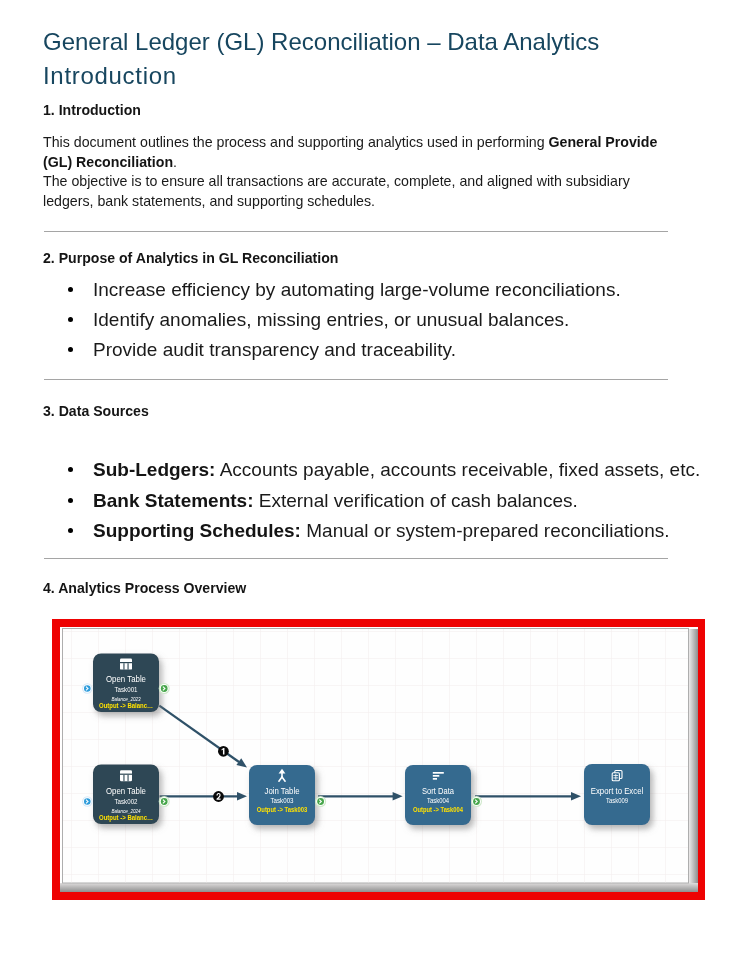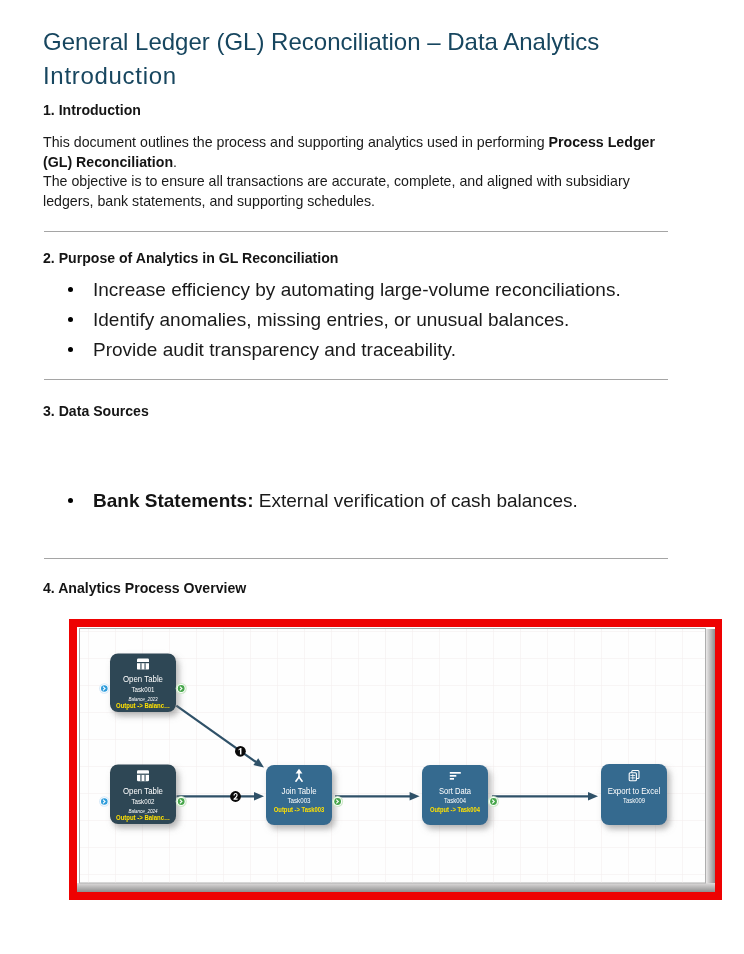--- a/index.html
+++ b/index.html
@@ -13,32 +13,34 @@
 .hr{position:absolute;left:44px;width:624px;height:1px;background:#A5A5A5;}
 .li{position:absolute;left:43px;font-size:19px;line-height:19.5px;color:#1a1a1a;padding-left:50px;white-space:nowrap;}
 .dot{position:absolute;left:25px;top:7.4px;width:5px;height:5px;border-radius:50%;background:#000;}
 b{font-weight:700;color:#141414;}
 </style>
 </head>
 <body>
 <div class="page">
   <div id="title">General Ledger (GL) Reconciliation – Data Analytics<br><span style="letter-spacing:0.7px">Introduction</span></div>
   <div class="h" style="top:101.1px">1. Introduction</div>
-  <div class="body" style="top:133px">This document outlines the process and supporting analytics used in performing <b>Process Ledger</b><br><b>(GL) Reconciliation</b>.<br>The objective is to ensure all transactions are accurate, complete, and aligned with subsidiary<br>ledgers, bank statements, and supporting schedules.</div>
+  <div class="body" style="top:133px">This document outlines the process and supporting analytics used in performing <b>General Provide</b><br><b>(GL) Reconciliation</b>.<br>The objective is to ensure all transactions are accurate, complete, and aligned with subsidiary<br>ledgers, bank statements, and supporting schedules.</div>
   <div class="hr" style="top:231px"></div>
   <div class="h" style="top:249.1px">2. Purpose of Analytics in GL Reconciliation</div>
   <div class="li" style="top:279.8px"><span class="dot"></span>Increase efficiency by automating large-volume reconciliations.</div>
   <div class="li" style="top:339.8px"><span class="dot"></span>Provide audit transparency and traceability.</div>
   <div class="li" style="top:309.9px"><span class="dot"></span>Identify anomalies, missing entries, or unusual balances.</div>
   <div class="hr" style="top:379px"></div>
   <div class="h" style="top:402.1px">3. Data Sources</div>
+  <div class="li" style="top:460.1px"><span class="dot"></span><b>Sub-Ledgers:</b> Accounts payable, accounts receivable, fixed assets, etc.</div>
   <div class="li" style="top:490.6px"><span class="dot"></span><b>Bank Statements:</b> External verification of cash balances.</div>
+  <div class="li" style="top:521.1px"><span class="dot"></span><b>Supporting Schedules:</b> Manual or system-prepared reconciliations.</div>
   <div class="hr" style="top:558px"></div>
   <div class="h" style="top:578.6px">4. Analytics Process Overview</div>
-  <div id="diagram" style="position:absolute;left:52px;top:619px;width:653px;height:281px;margin-left:17px;">
+  <div id="diagram" style="position:absolute;left:52px;top:619px;width:653px;height:281px;">
   <svg width="653" height="281" viewBox="0 0 653 281" xmlns="http://www.w3.org/2000/svg">
     <defs>
       <linearGradient id="shR" x1="0" y1="0" x2="1" y2="0">
         <stop offset="0" stop-color="#f6f4f4"></stop>
             <stop offset="1" stop-color="#8d8d8d"></stop>
       </linearGradient>
       <linearGradient id="shB" x1="0" y1="0" x2="0" y2="1">
         <stop offset="0" stop-color="#dedcdc"></stop>
             <stop offset="1" stop-color="#8e8e8e"></stop>
       </linearGradient>

